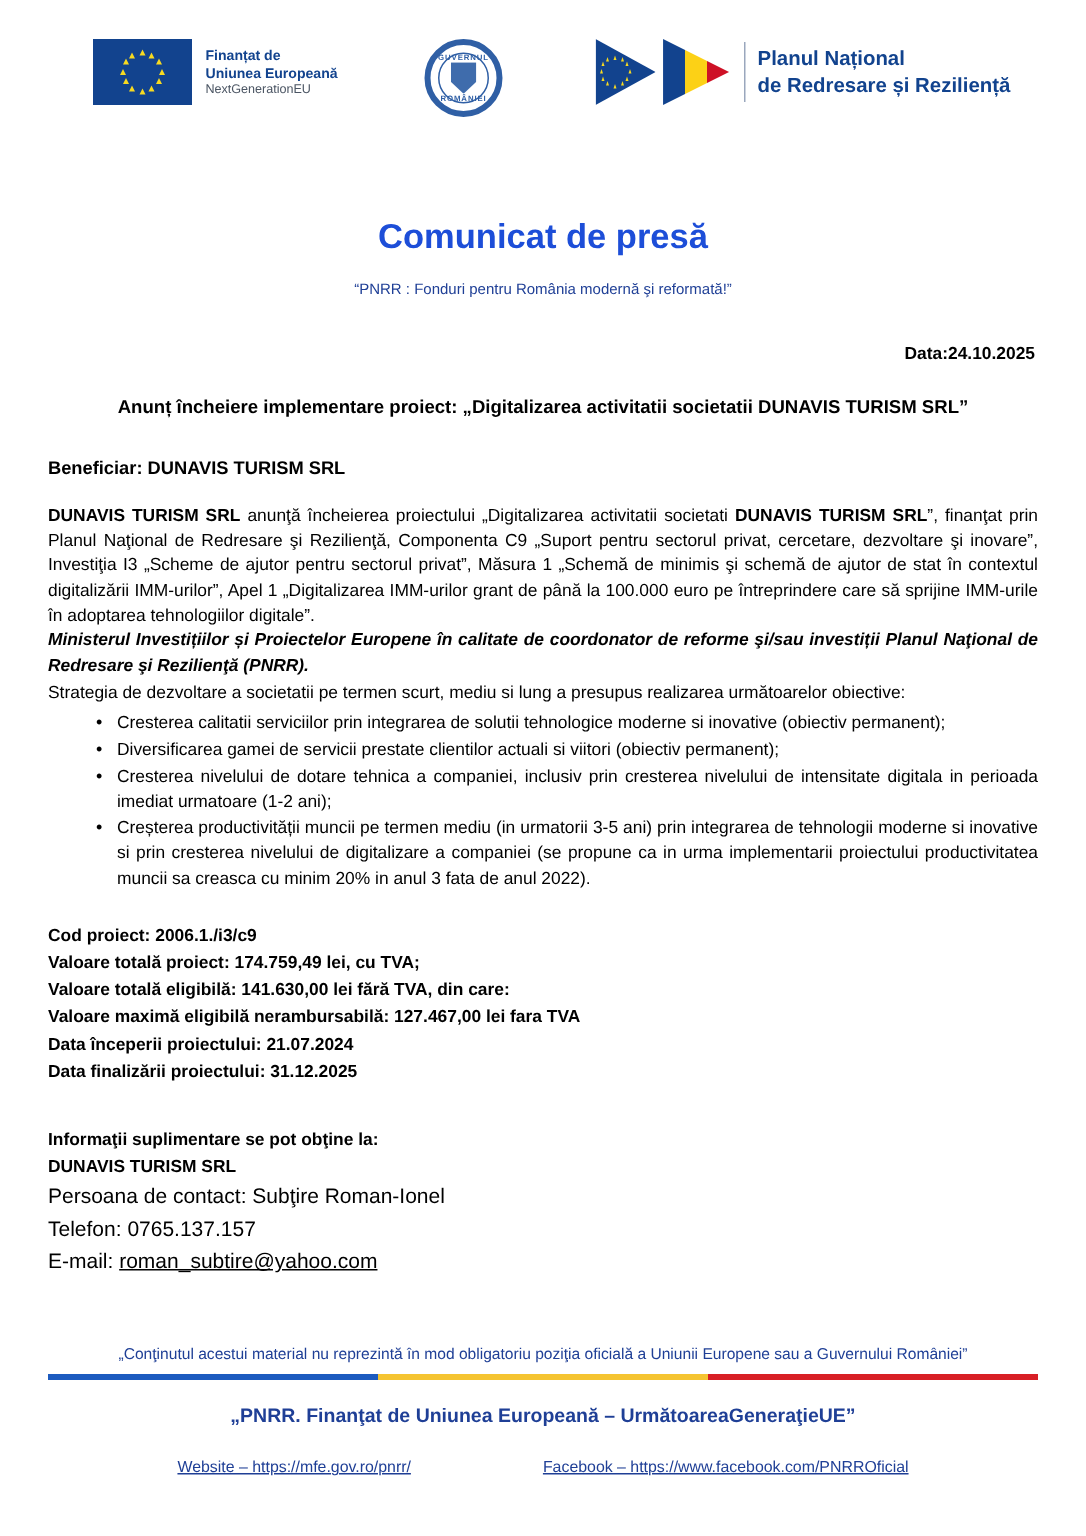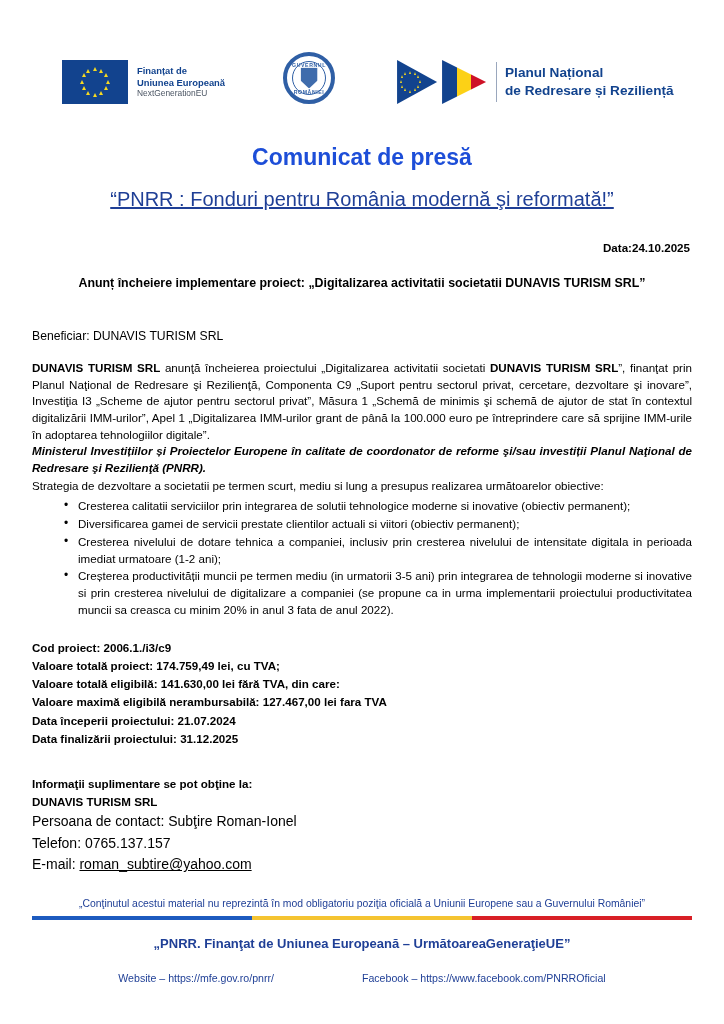--- a/index.html
+++ b/index.html
@@ -19,21 +19,21 @@
     margin: 0 auto;
     background: #ffffff;
     overflow: hidden;
     box-sizing: border-box;
     padding: 0 32px;
   }
 
   
   .logo-bar {
     display: flex;
-    align-items: flex-end;
+    align-items: flex-start;
     height: 78px;
     padding-top: 26px;
     box-sizing: content-box;
   }
   .logo-eu {
     display: flex;
     align-items: center;
     margin-left: 30px;
   }
   .eu-flag {
@@ -156,41 +156,40 @@
   .doc-title {
     text-align: center;
     color: #1d4ed8;
     font-weight: bold;
     font-size: 23px;
     margin-top: 40px;
   }
   .doc-subtitle {
     text-align: center;
     color: #1f3f96;
-    font-size: 20px;
+    font-size: 10px;
     margin-top: 17px;
-    text-decoration: underline;
   }
   .date-line {
     text-align: right;
     font-weight: bold;
     font-size: 11.6px;
     margin-top: 30px;
     padding-right: 2px;
   }
   .announce-line {
     text-align: center;
     font-weight: bold;
     font-size: 12.4px;
     margin-top: 22px;
   }
   .beneficiary-line {
-    font-weight: normal;
+    font-weight: bold;
     font-size: 12.2px;
-    margin-top: 39px;
+    margin-top: 27px;
   }
 
   
   .body-p {
     font-size: 11.6px;
     line-height: 1.44;
     text-align: justify;
     margin-top: 17px;
   }
   .body-p b { font-weight: bold; }
@@ -289,20 +288,21 @@
     font-size: 13px;
     margin-top: 16px;
   }
   .links {
     display: flex;
     justify-content: center;
     gap: 88px;
     margin-top: 21px;
     color: #1f3f96;
     font-size: 10.6px;
+    text-decoration: underline;
   }
   .links span { white-space: nowrap; }
 </style>
 </head>
 <body>
 
 <div class="page">
 
   <div class="logo-bar">
 

